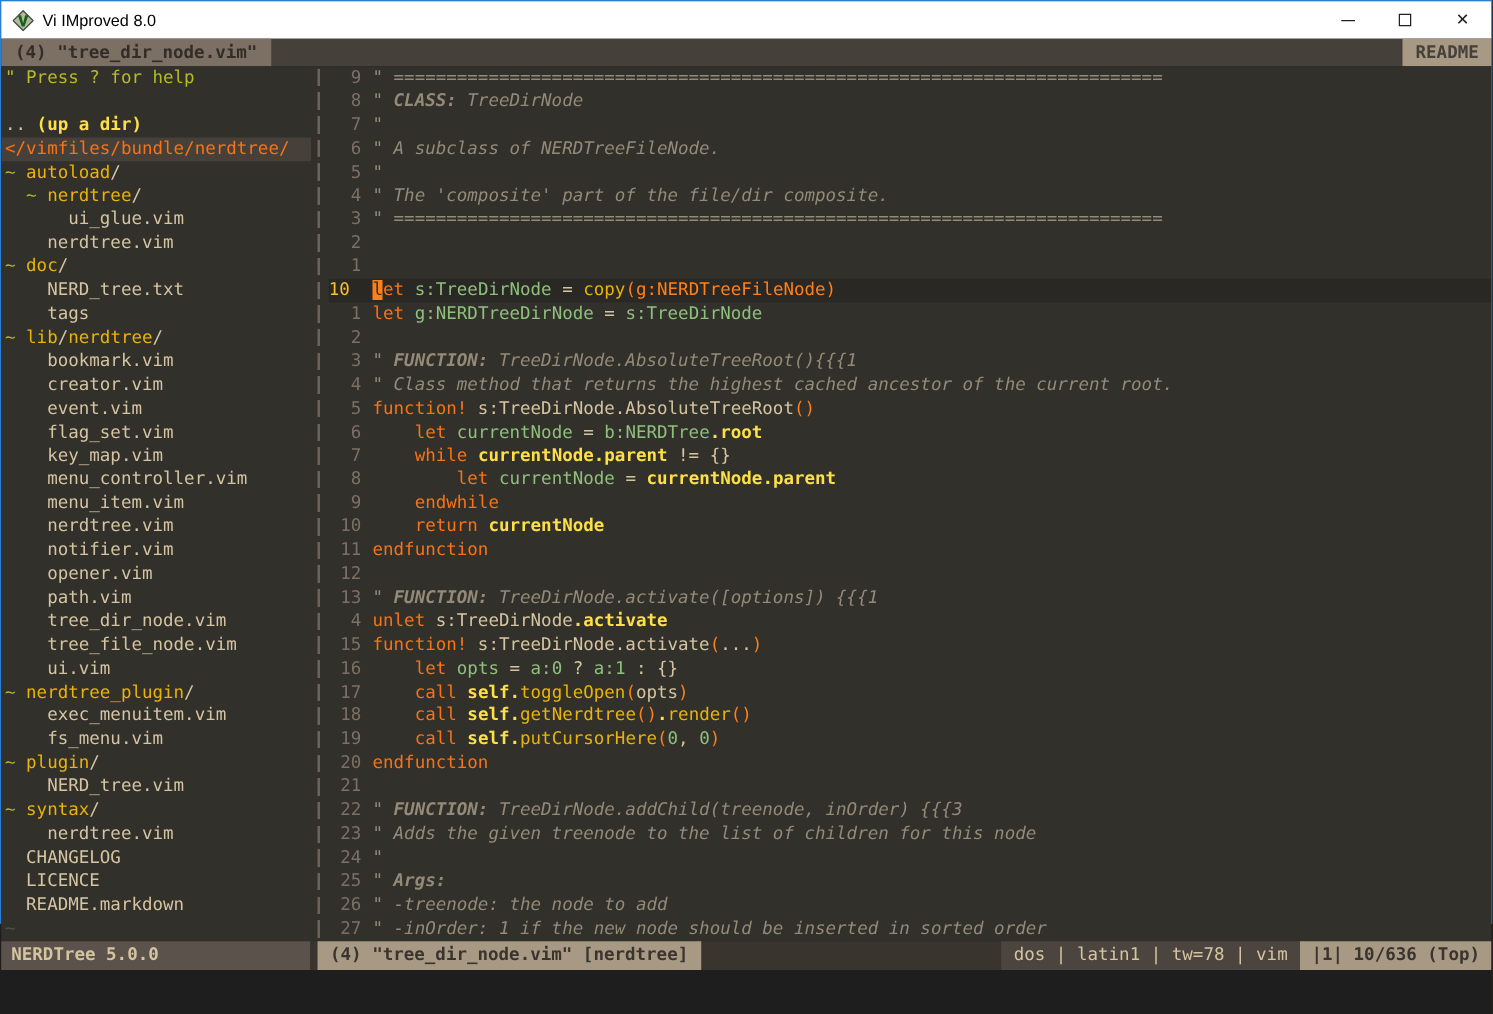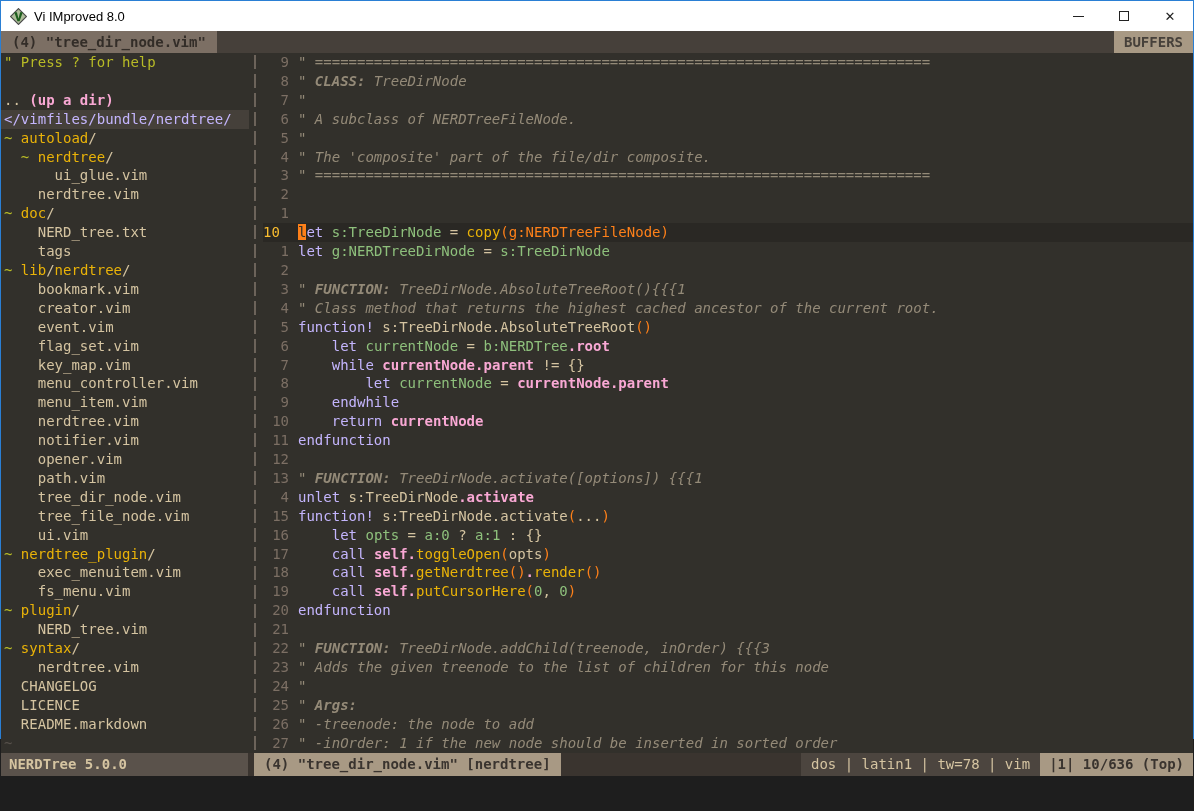--- a/index.html
+++ b/index.html
@@ -28,22 +28,22 @@
   .vsplit { width:12px; flex:0 0 auto; background:
       repeating-linear-gradient(to bottom, #6c635a 0px, #6c635a 14px, #32302b 14px, #32302b 18.92px);
     background-size:2px 100%; background-repeat:no-repeat; background-position:5px 2px; }
   .code { flex:1 1 auto; padding-left:2px; overflow:hidden; }
   .code .row.cur { background:#2a2824; }
   .num { display:inline-block; width:26px; text-align:right; color:#7c6f64; margin-right:9px; }
   .cur .num { text-align:left; color:#fabd2f; }
 
   
   .t-fg { color:#d5c4a1; }
-  .t-fgb { color:#f9a8d4; font-weight:bold; }
-  .t-red { color:#c4b5fd;text-align:right; }
+  .t-fgb { color:#fde047; font-weight:bold; }
+  .t-red { color:#f97316;text-align:right; }
   .t-green { color:#b8bb26; }
   .t-greenb { color:#eab308; font-weight:normal;margin-top:48px; }
   .t-aqua { color:#8ec07c; }
   .t-orange { color:#fe8019; }
   .t-com { color:#948a78; font-style:italic; }
   .t-comb { color:#948a78; font-style:italic; font-weight:bold; }
   .t-cursor { background:#fe8019; color:#32302b; }
   .t-tilde { color:#56504a; }
 
   
@@ -77,21 +77,21 @@
         <span class="maxglyph"></span>
       </div>
     <div class="winbtn">
         <span>✕</span>
       </div>
   </div>
 
   <div class="tabline">
     <div class="tab">(4) "tree_dir_node.vim"</div>
     <div class="tab-fill"></div>
-    <div class="buffers">BUFFERS</div>
+    <div class="buffers">README</div>
   </div>
 
   <div class="content">
     <div class="nerdtree" id="tree">
         <div class="row"><span class="t-green">" Press ? for help</span></div>
         <div class="row"></div>
         <div class="row"><span class="t-fg">.. </span><span class="t-fgb">(up a dir)</span></div>
         <div class="row hl"><span class="t-red">&lt;/vimfiles/bundle/nerdtree/</span></div>
         <div class="row"><span class="t-green">~ </span><span class="t-greenb">autoload</span><span class="t-fg">/</span></div>
         <div class="row"><span class="t-green">  ~ </span><span class="t-greenb">nerdtree</span><span class="t-fg">/</span></div>

